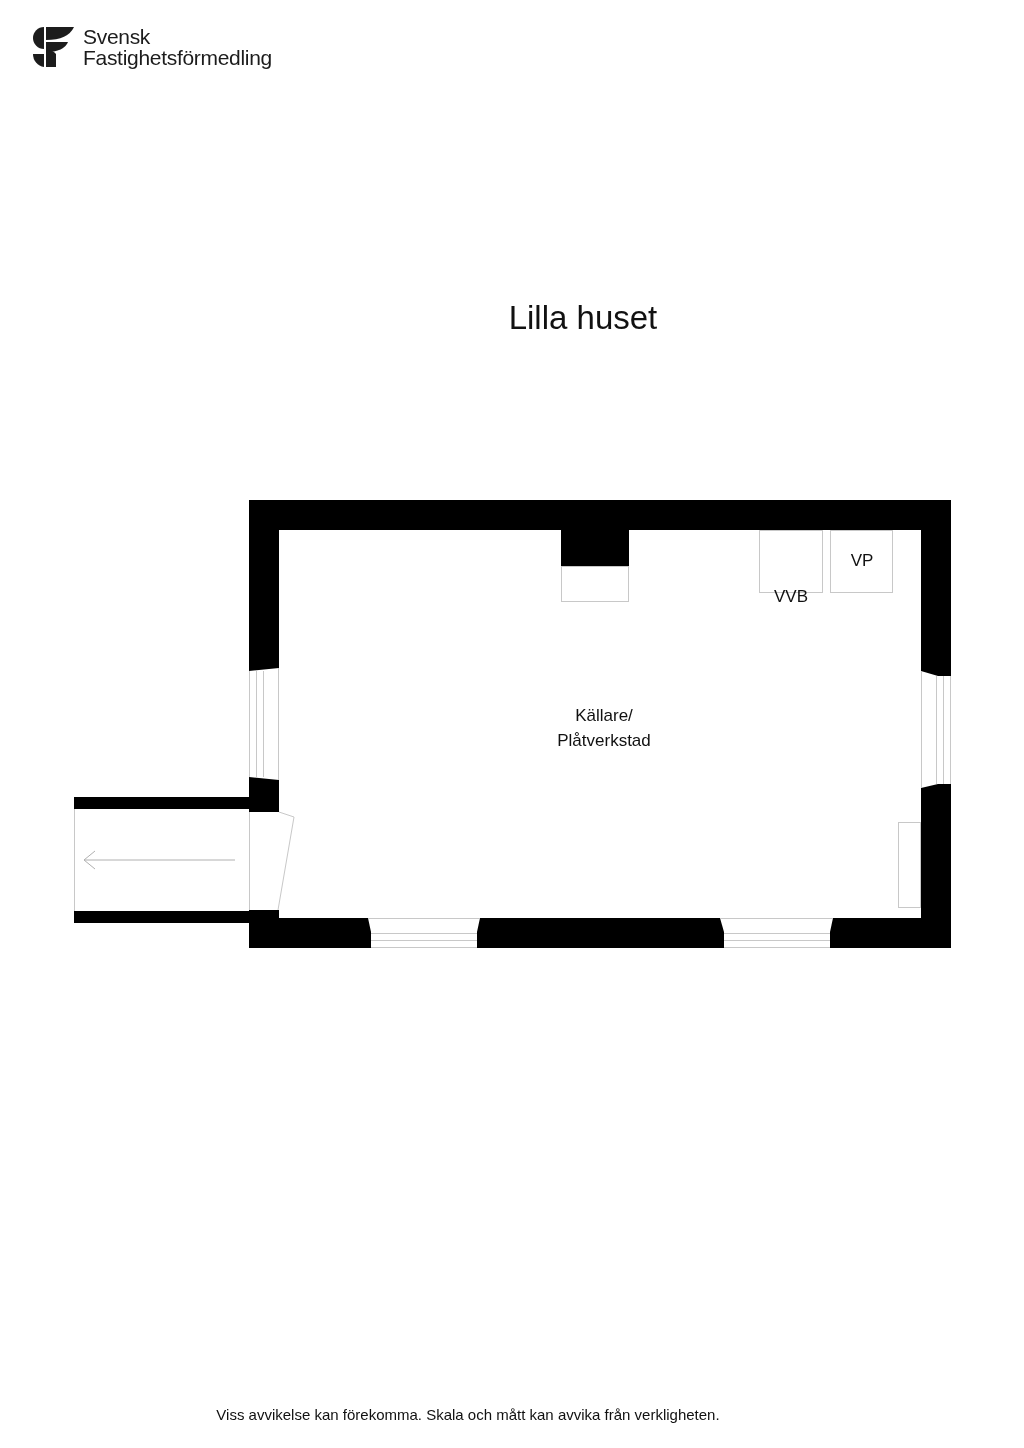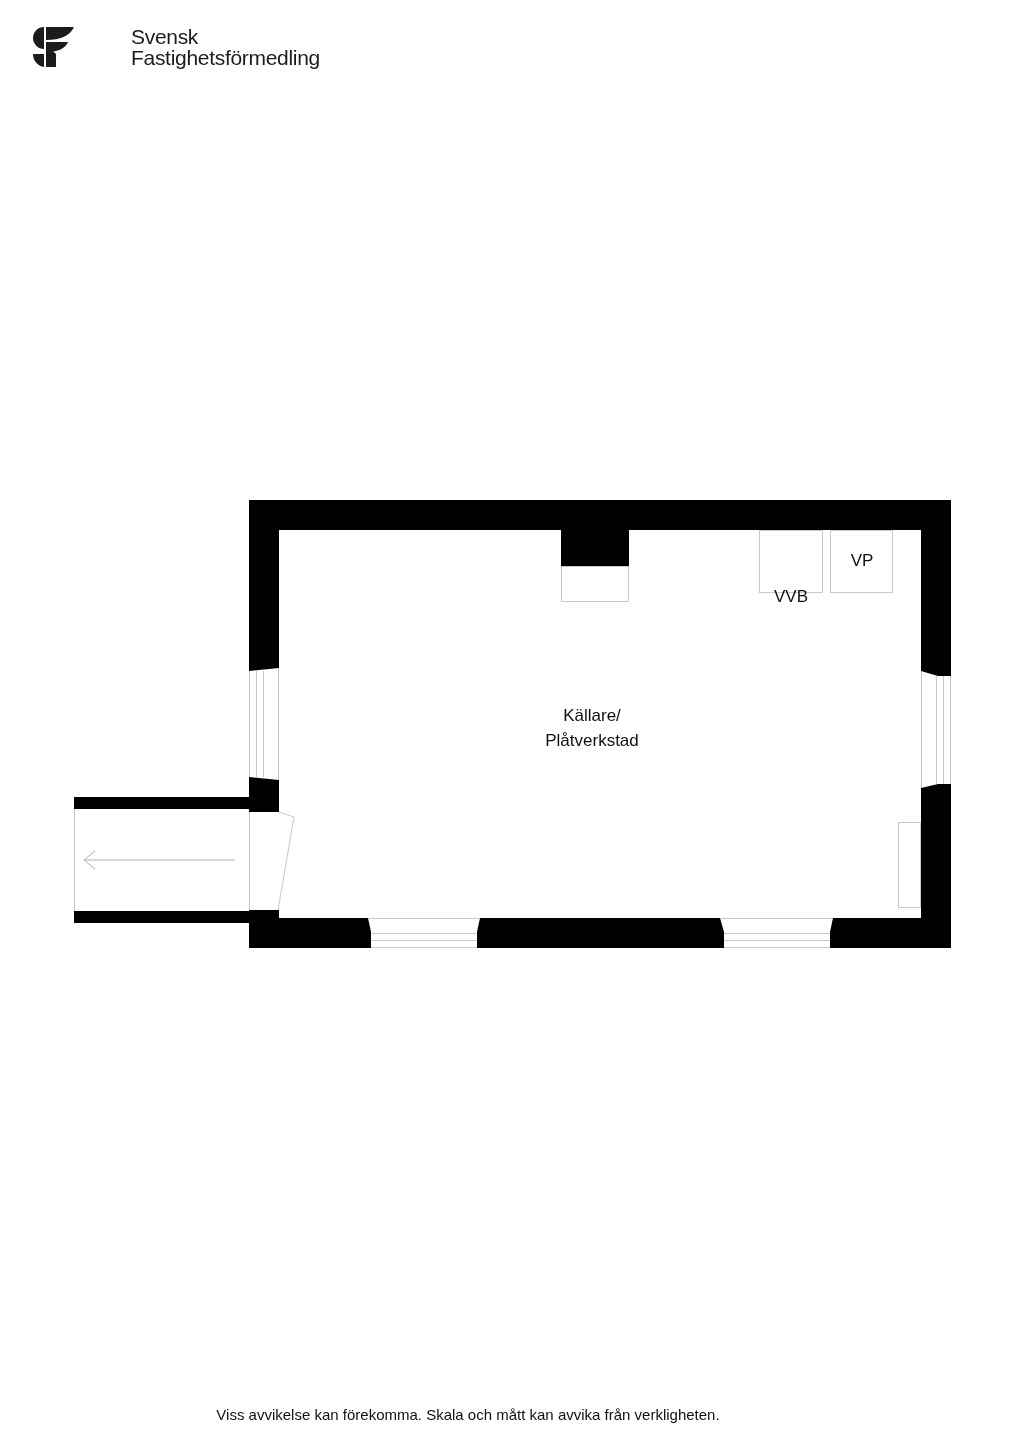--- a/index.html
+++ b/index.html
@@ -1,24 +1,24 @@
 <!DOCTYPE html>
 <html><head>
   <meta charset="utf-8">
   <style>
     html, body { margin: 0; padding: 0; background: #ffffff; }
     body { width: 1024px; height: 1448px; position: relative; overflow: hidden;
            font-family: "Liberation Sans", "DejaVu Sans", sans-serif; color: #111; }
-    .logo { position: absolute; left: 32px; top: 26px; display: flex; align-items: center; gap: 48px; }
+    .logo { position: absolute; left: 32px; top: 26px; display: flex; align-items: center; }
     .logo svg { display: block; }
     .logo-text { margin-left: 9px; line-height: 21px; font-size: 21px; font-weight: 500; color: #1c1c1c; letter-spacing: -0.3px; }
     .title { position: absolute; left: 433px; top: 296px; width: 300px; text-align: center;
              font-size: 33px; line-height: 43px; color: #111; }
     .plan { position: absolute; left: 0; top: 0; }
-    .room-label { position: absolute; left: 492px; top: 703px; width: 200px; text-align: center;
+    .room-label { position: absolute; left: 504px; top: 703px; width: 200px; text-align: center;
                   font-size: 17px; line-height: 25px; color: #111; }
     .fix-label { position: absolute; font-size: 17px; color: #111; text-align: center; }
     .footer { position: absolute; left: 0; width: 936px; top: 1406px; text-align: center;
               font-size: 15px; color: #111; }
   </style>
 </head>
 <body>
 
 <div class="logo">
   <svg width="42" height="42" viewBox="0 0 42 42">
@@ -30,20 +30,21 @@
     <path d="M14 28 L24 28 L24 41 L14 41 Z" fill="#1c1c1c"></path>
     <path d="M14 24 A11 11 0 0 1 24 28 L14 28 Z" fill="#1c1c1c"></path>
   </svg>
   <div class="logo-text">
     <div>Svensk</div>
     <div>Fastighetsförmedling</div>
   </div>
 </div>
 
 <div class="title">
+  <div>Lilla huset</div>
 </div>
 
 <svg class="plan" width="1024" height="1448" viewBox="0 0 1024 1448">
   <g fill="#000">
 
     <rect x="249" y="500" width="702" height="30"></rect>
 
     <rect x="561" y="530" width="68" height="36"></rect>
 
     <polygon points="249,530 279,530 279,668 249,671"></polygon>

